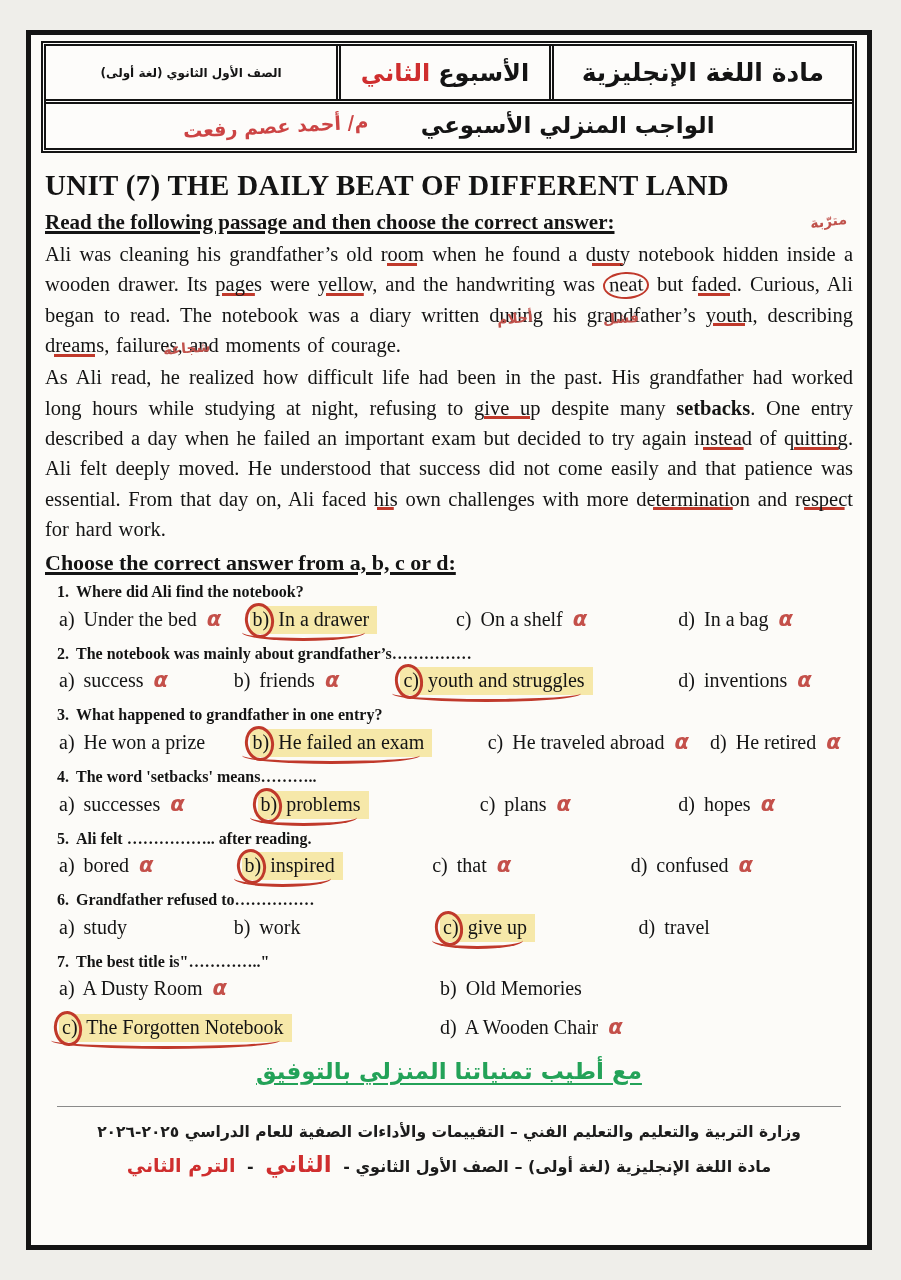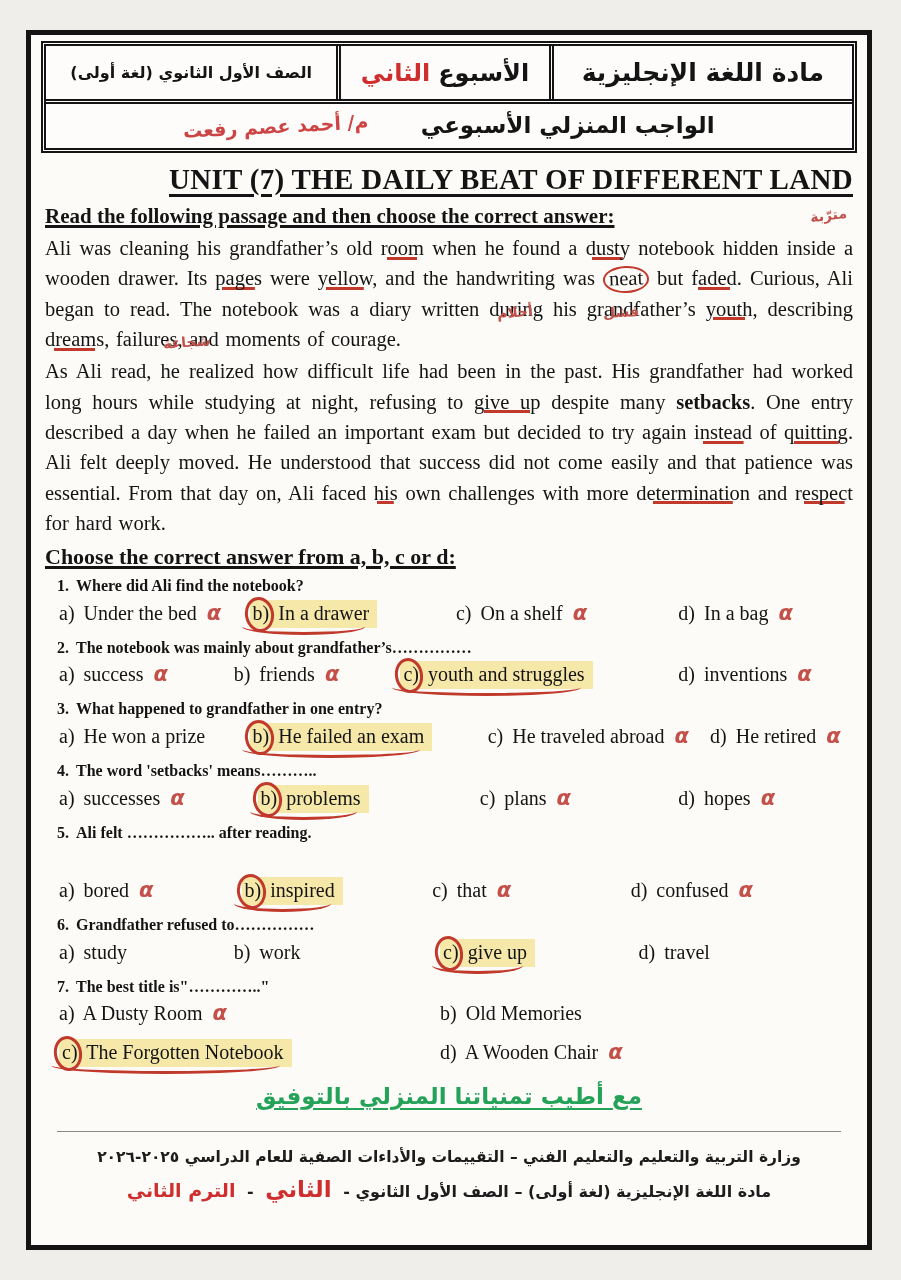--- a/index.html
+++ b/index.html
@@ -10,28 +10,28 @@
   *{box-sizing:border-box;}
   body{margin:0;background:#e8e6e2;font-family:"Liberation Serif",serif;color:#141414;}
   .sheet{position:relative;width:901px;height:1280px;background:#efeeea;margin:0 auto;overflow:hidden;}
   .frame{position:absolute;left:26px;top:30px;width:846px;height:1220px;border:5px solid #141414;background:#fcfbf8;padding:6px 10px 0;}
   
   .header-table{border:5px double #141414;background:#fdfcfa;}
   .header-row{display:flex;border-bottom:5px double #141414;}
   .hcell{display:flex;align-items:center;justify-content:center;text-align:center;padding:12px 6px;font-weight:bold;font-family:"DejaVu Sans",sans-serif;}
   .hcell-subject{width:37%;font-size:25px;}
   .hcell-week{width:27%;font-size:24px;border-left:5px double #141414;border-right:5px double #141414;}
-  .hcell-grade{width:36%;font-size:16px;justify-content:center;}
+  .hcell-grade{width:36%;font-size:12px;justify-content:center;}
   .week-red{color:#cf2e2e;margin-inline-start:8px;}
   .header-sub{padding:8px 0 10px;text-align:center;}
   .hw-label{font-weight:bold;font-size:23px;font-family:"DejaVu Sans",sans-serif;}
   .signature{display:inline-block;color:#cc4444;font-family:"DejaVu Sans",sans-serif;font-size:19px;font-weight:600;margin-inline-start:48px;transform:rotate(-3deg);}
   
   .main{padding:4px 4px 0;}
-  .title{text-align:right;font-size:29px;font-weight:800;letter-spacing:.3px;text-decoration:underline;text-decoration-thickness:3px;text-underline-offset:5px;margin:6px 0 8px;}
+  .title{text-align:left;font-size:29px;font-weight:800;letter-spacing:.3px;text-decoration-thickness:3px;text-underline-offset:5px;margin:12px 0 8px;}
   .instruction{font-size:21px;font-weight:bold;text-decoration:underline;text-decoration-thickness:2.5px;margin:0 0 4px;}
   .para{font-size:20.5px;line-height:1.48;text-align:justify;position:relative;margin:0 0 2px;word-spacing:1.5px;}
   .para .ru{background:linear-gradient(var(--accent-red),var(--accent-red)) no-repeat 50% 98%/70% 3px;padding-bottom:1px;}
   .para .b{font-weight:bold;}
   .circle{display:inline-block;border:2.5px solid var(--accent-red);border-radius:50%;padding:0 4px 1px;line-height:1.05;transform:rotate(-2deg);}
   .anno{position:absolute;color:#c0514b;font-family:"DejaVu Sans",sans-serif;font-size:14px;font-weight:600;white-space:nowrap;}
   .anno-dusty{top:-28px;right:6px;transform:rotate(-7deg);}
   .anno-courage{left:118px;bottom:2px;transform:rotate(-4deg);}
   .anno-dreams{left:56%;bottom:32px;transform:rotate(-5deg);}
   .anno-failures{left:69%;bottom:32px;transform:rotate(-3deg);}
@@ -46,21 +46,21 @@
   .opt-label{margin-right:4px;}
   .correct .opt-inner{background:var(--highlight);padding:0 8px 2px 3px;}
   .correct .opt-inner::after{content:"";position:absolute;left:-8px;right:12px;bottom:-7px;height:14px;border-bottom:3px solid var(--accent-red);border-radius:50%;}
   .correct .opt-label{position:relative;display:inline-block;}
   .correct .opt-label::before{content:"";position:absolute;left:-8px;top:-3px;right:-4px;bottom:-6px;border:3px solid var(--accent-red);border-radius:50%;transform:rotate(-10deg);}
   .mark{color:#c4504a;font-family:"DejaVu Sans",sans-serif;font-style:italic;font-weight:bold;font-size:21px;margin-left:10px;}
   .q1 .opts{grid-template-columns:24% 26% 28% 22%;}
   .q2 .opts{grid-template-columns:22% 21% 35% 22%;}
   .q3 .opts{grid-template-columns:24% 30% 28% 18%;}
   .q4 .opts{grid-template-columns:25% 28% 25% 22%;}
-  .q5 .opts{grid-template-columns:23% 24% 25% 28%;margin-top:31px;}
+  .q5 .opts{grid-template-columns:23% 24% 25% 28%;}
   .q6 .opts{grid-template-columns:22% 26% 25% 27%;}
   .q7 .opts{grid-template-columns:48% 52%;}
   
   .wishes{text-align:center;color:var(--green);font-family:"DejaVu Sans",sans-serif;font-weight:bold;font-size:23px;text-decoration:underline;text-underline-offset:4px;margin:8px 0 6px;}
   .footer-rule{border:none;border-top:1.5px solid #8a8a8a;margin:22px 12px 16px;}
   .footer{text-align:center;font-family:"DejaVu Sans",sans-serif;font-weight:bold;}
   .footer-line1{font-size:15.5px;color:#1c1c1c;margin-bottom:10px;}
   .footer-line2{font-size:16px;color:#1c1c1c;}
   .red-big{color:#cf2e2e;font-size:23px;margin:0 6px;}
   .red{color:#cf2e2e;font-size:19px;margin-inline-start:6px;}

